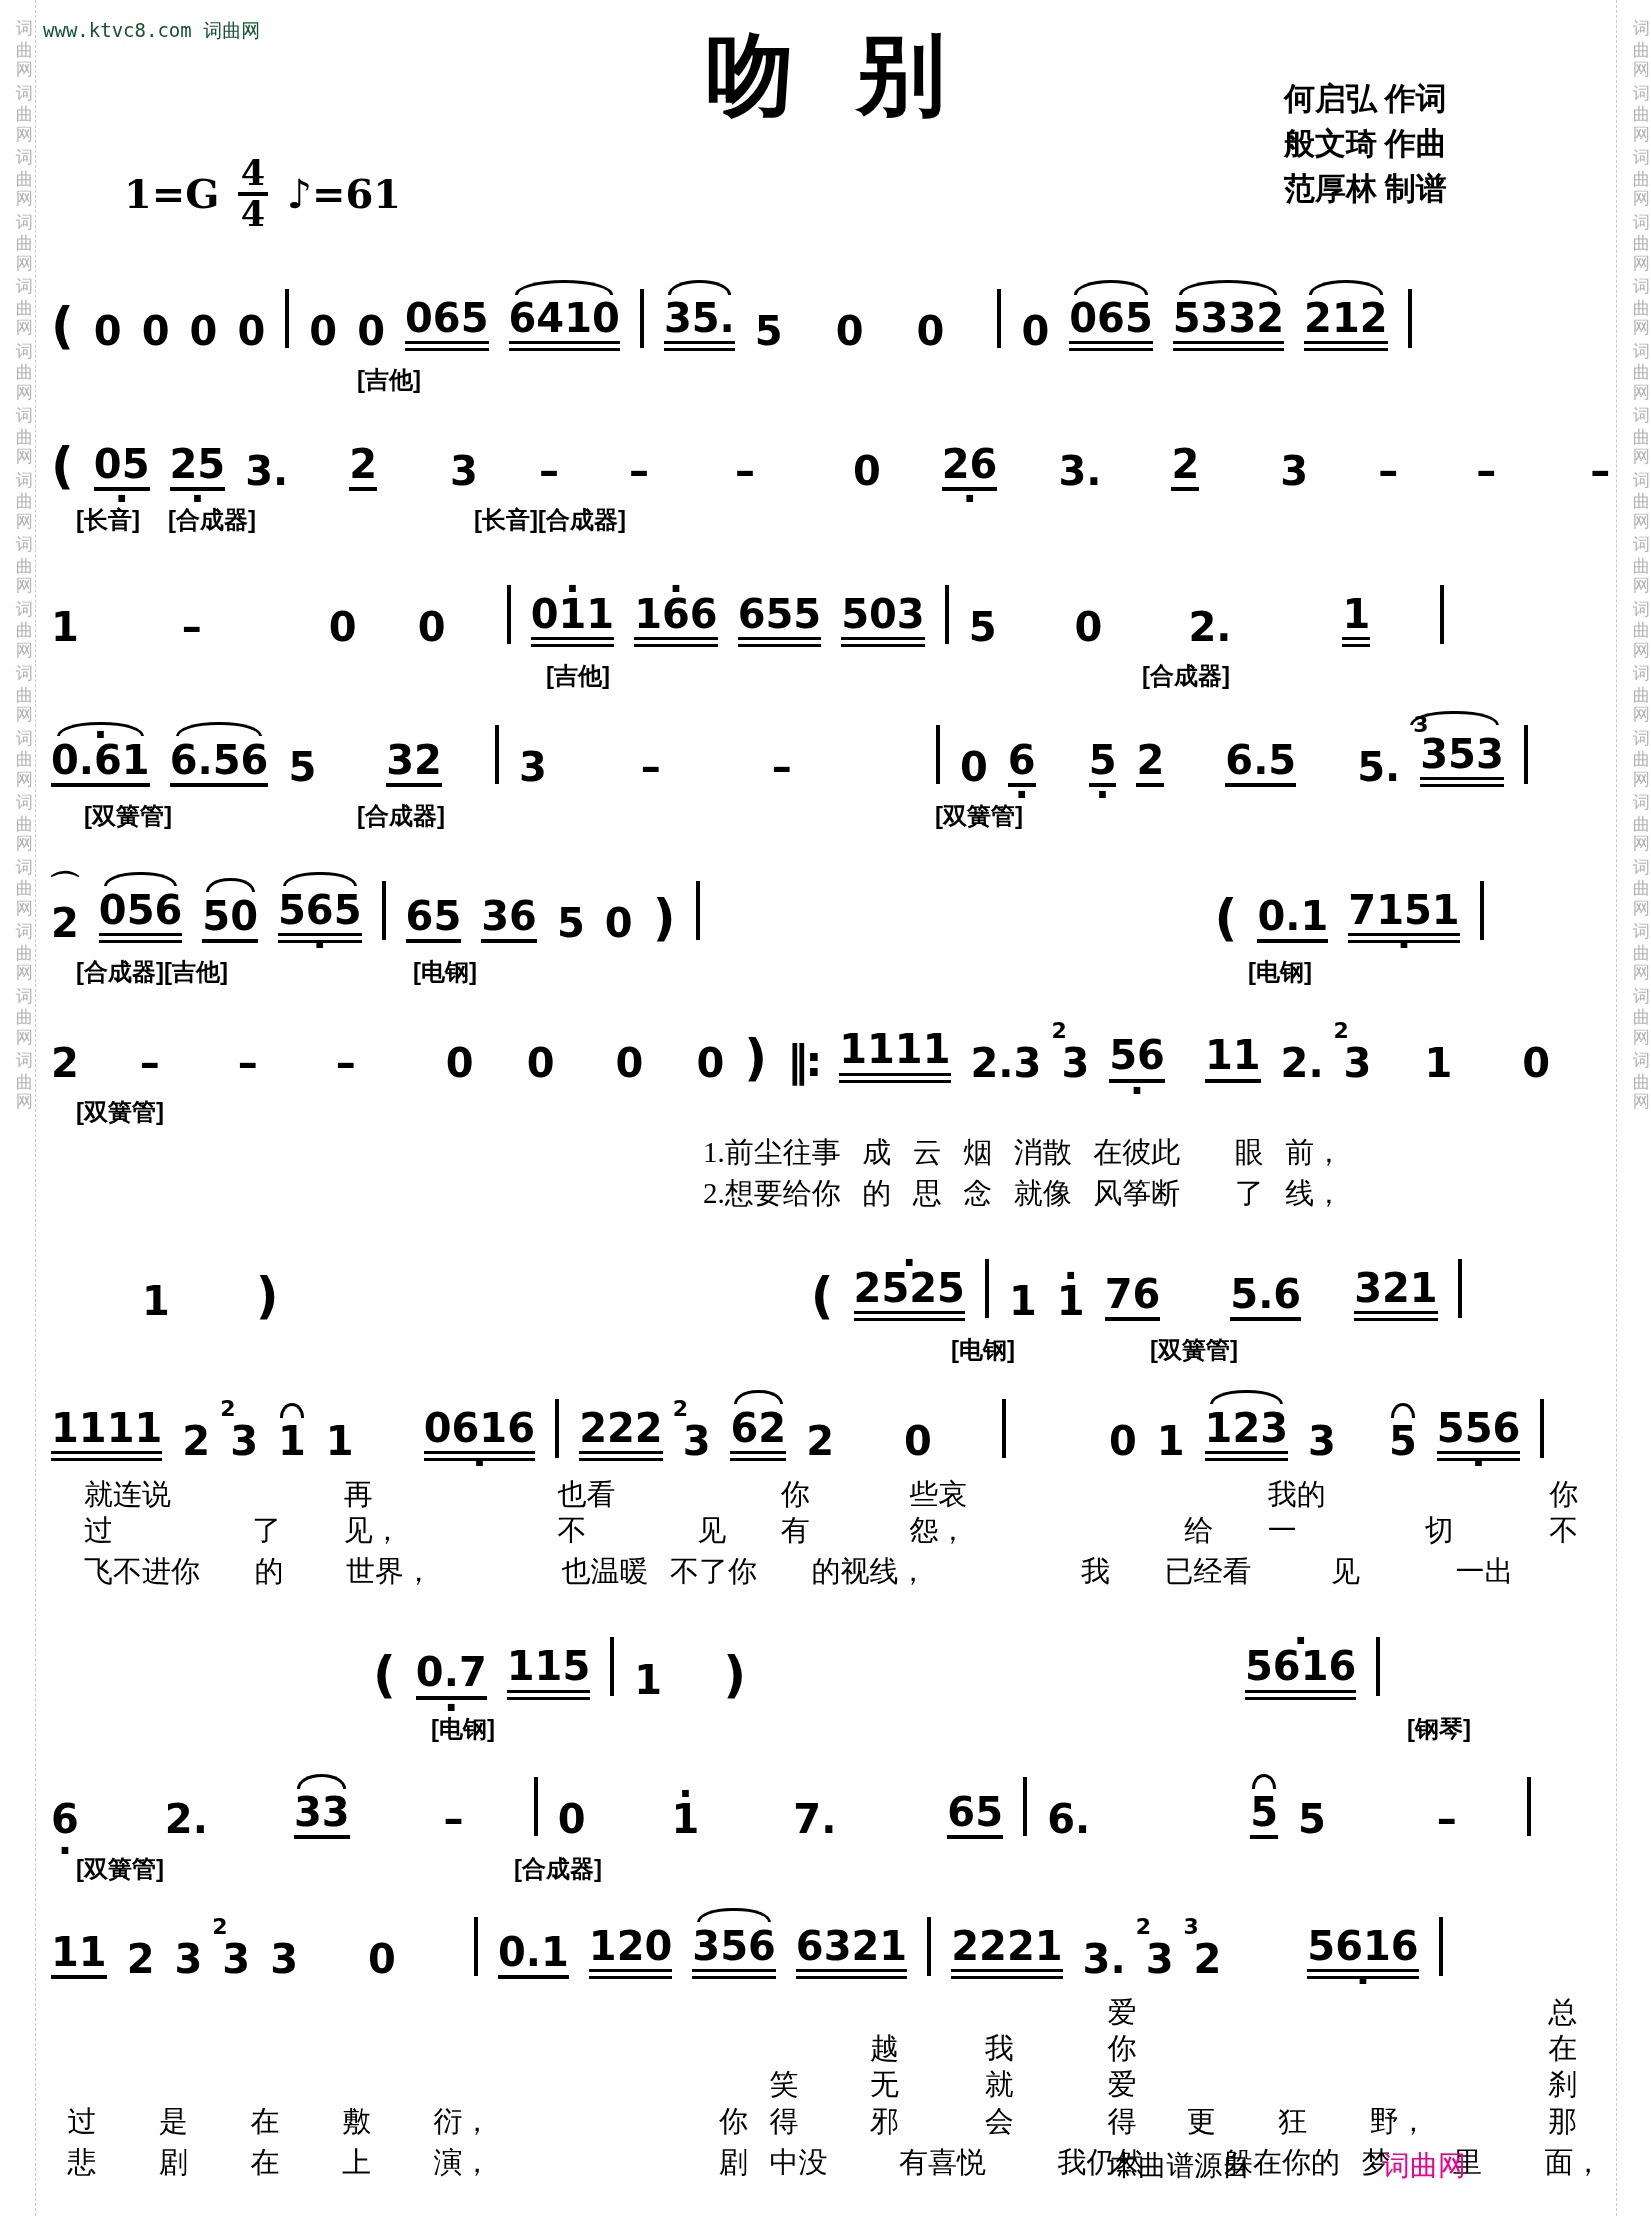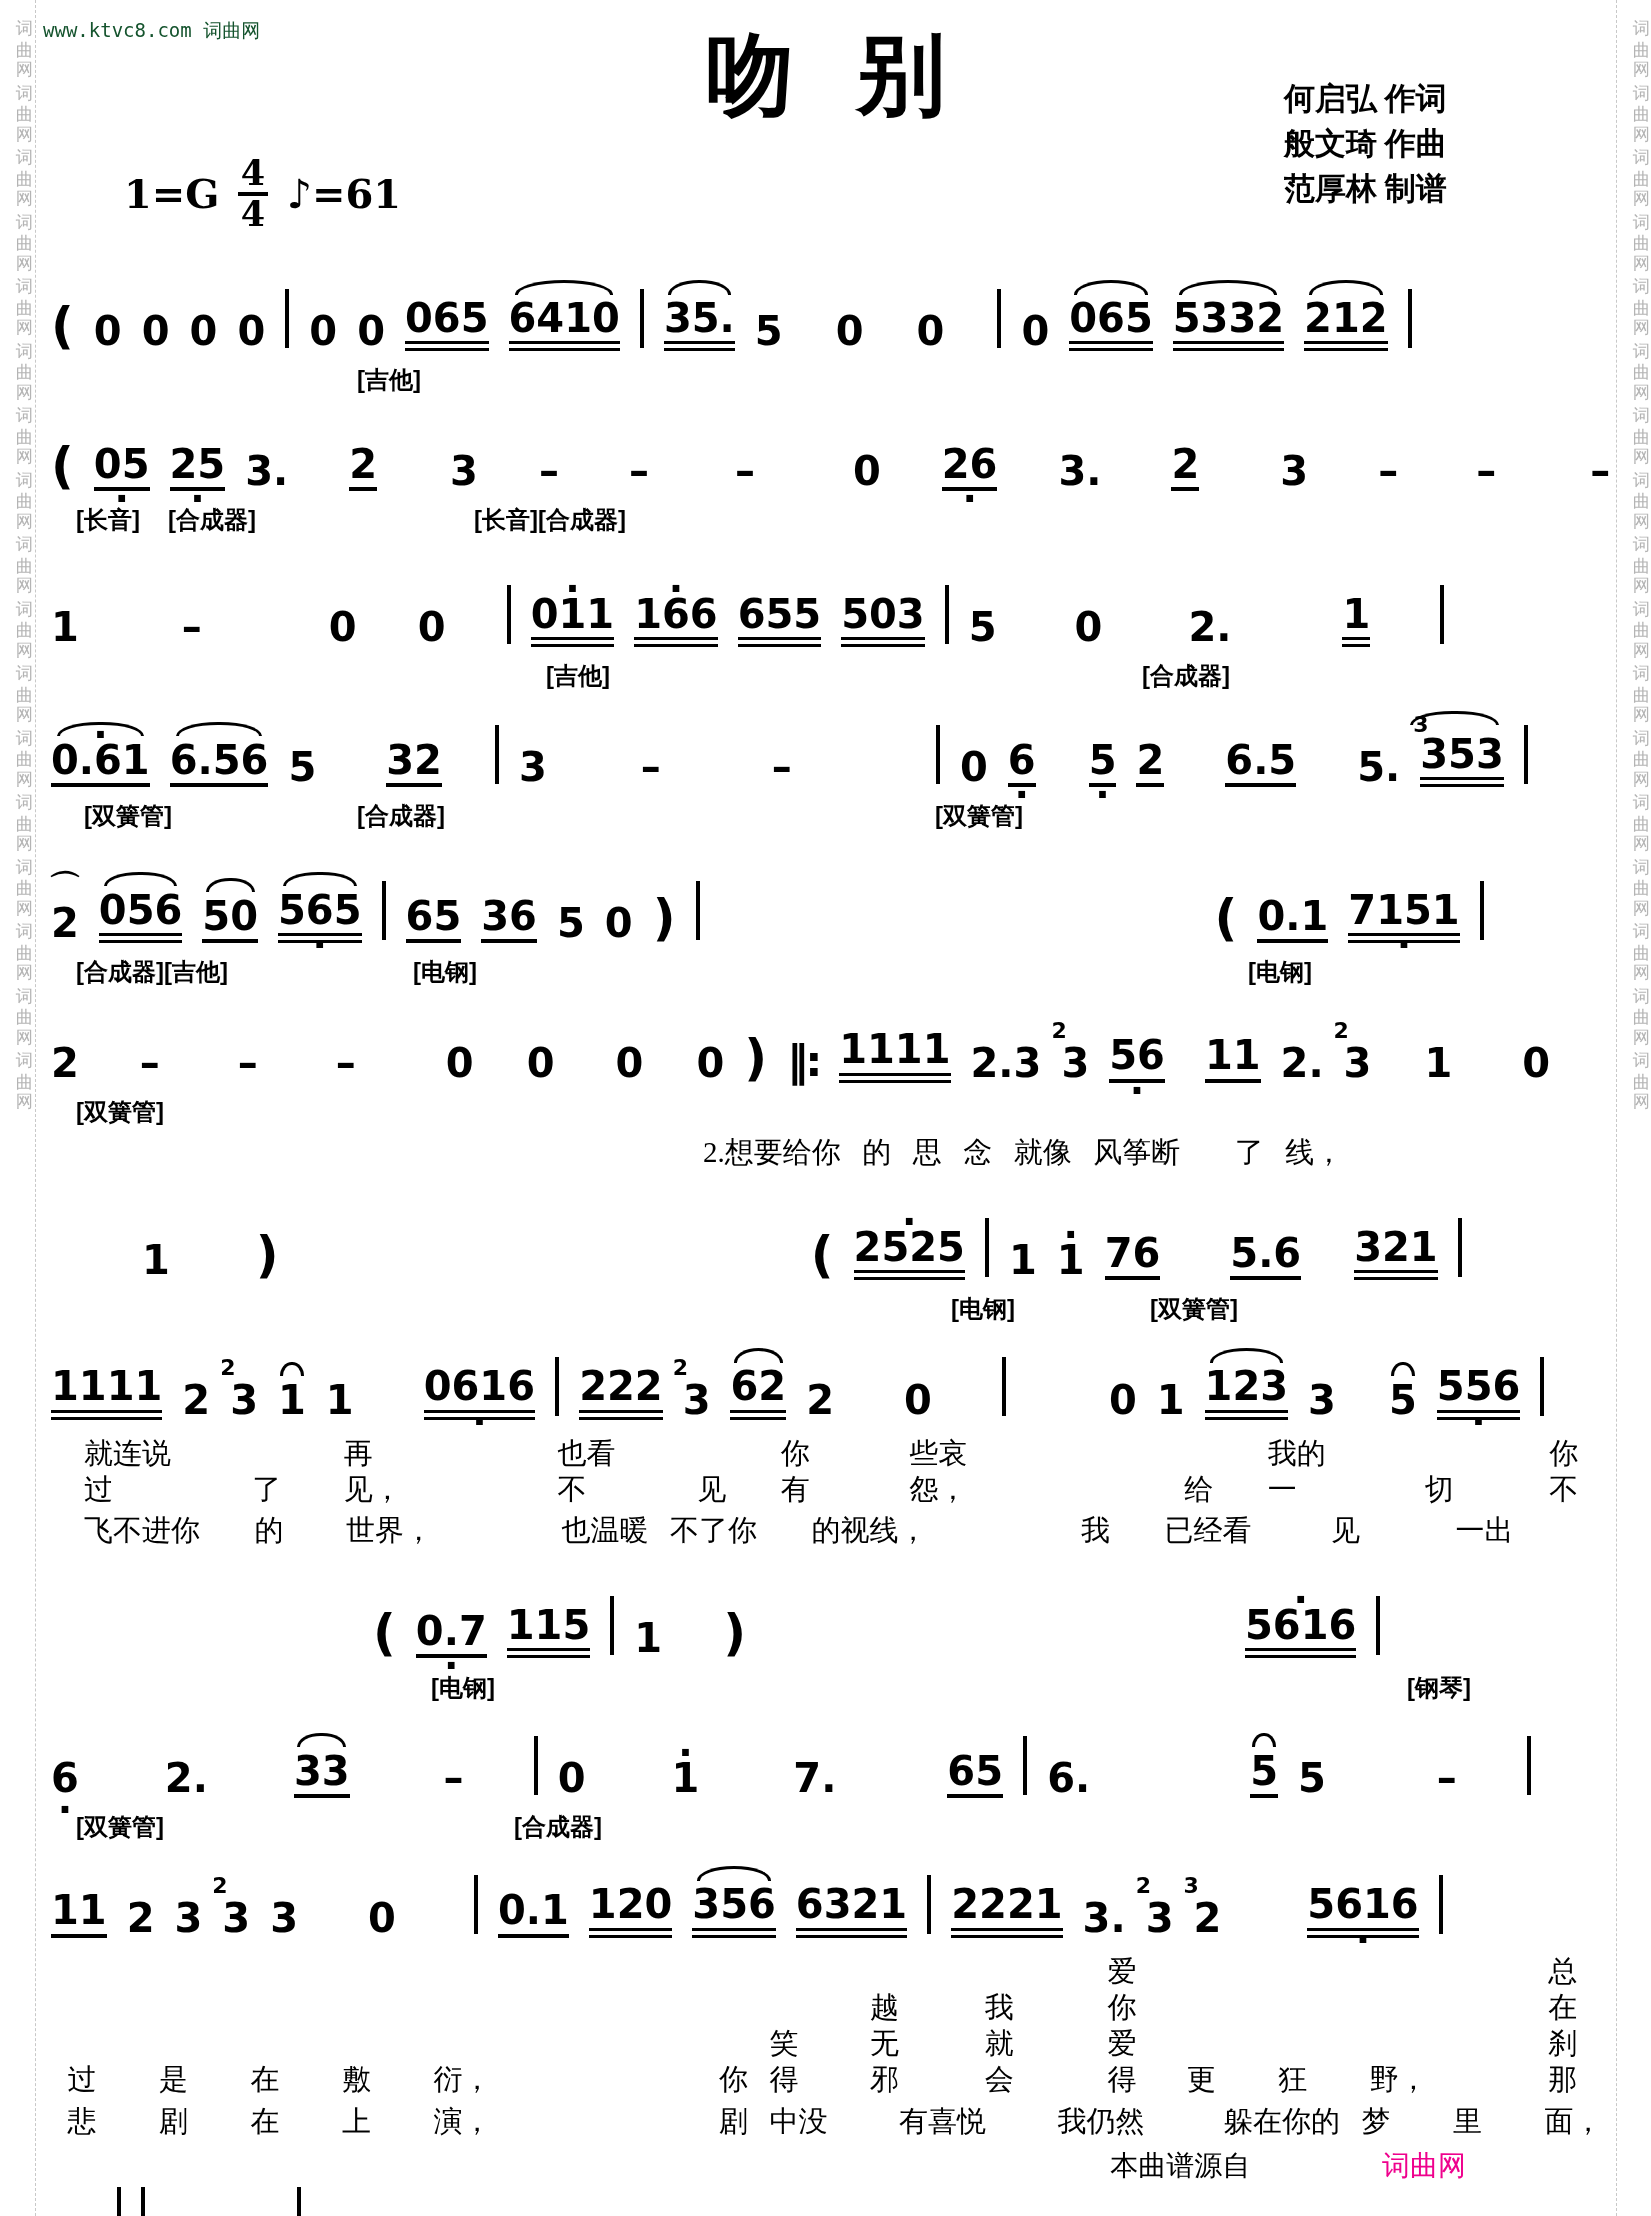--- a/index.html
+++ b/index.html
@@ -231,20 +231,30 @@
           <span class="n">2.</span>
           <span class="n g2">3</span>
           <span class="n" style="margin-left: 33px;">1</span>
           <span class="n" style="margin-left: 50px;">0</span>
           <span class="bar" style="margin-left: 50px;"></span>
         </div>
         <div class="row labels">
           <span class="lbl" style="margin-left: 25px;">[双簧管]</span>
         </div>
         <div class="row lyrics">
+          <span class="lyr" style="margin-left: 652px;">1.前尘往事</span>
+          <span class="lyr">成</span>
+          <span class="lyr">云</span>
+          <span class="lyr">烟</span>
+          <span class="lyr">消散</span>
+          <span class="lyr">在彼此</span>
+          <span class="lyr" style="margin-left: 33px;">眼</span>
+          <span class="lyr">前，</span>
+        </div>
+        <div class="row lyrics">
           <span class="lyr" style="margin-left: 652px;">2.想要给你</span>
           <span class="lyr">的</span>
           <span class="lyr">思</span>
           <span class="lyr">念</span>
           <span class="lyr">就像</span>
           <span class="lyr">风筝断</span>
           <span class="lyr" style="margin-left: 33px;">了</span>
           <span class="lyr">线，</span>
         </div>
       </div>

